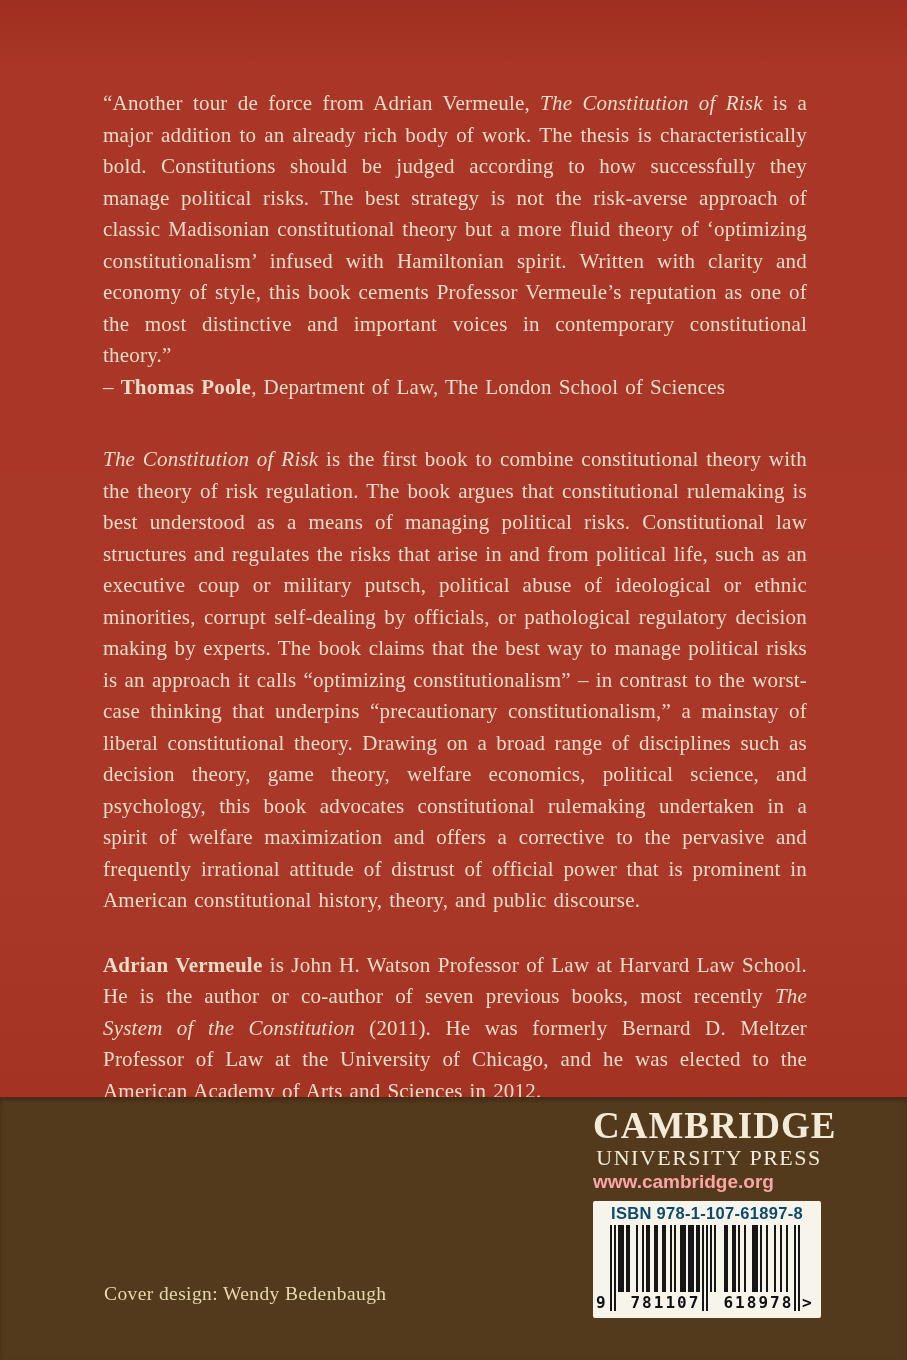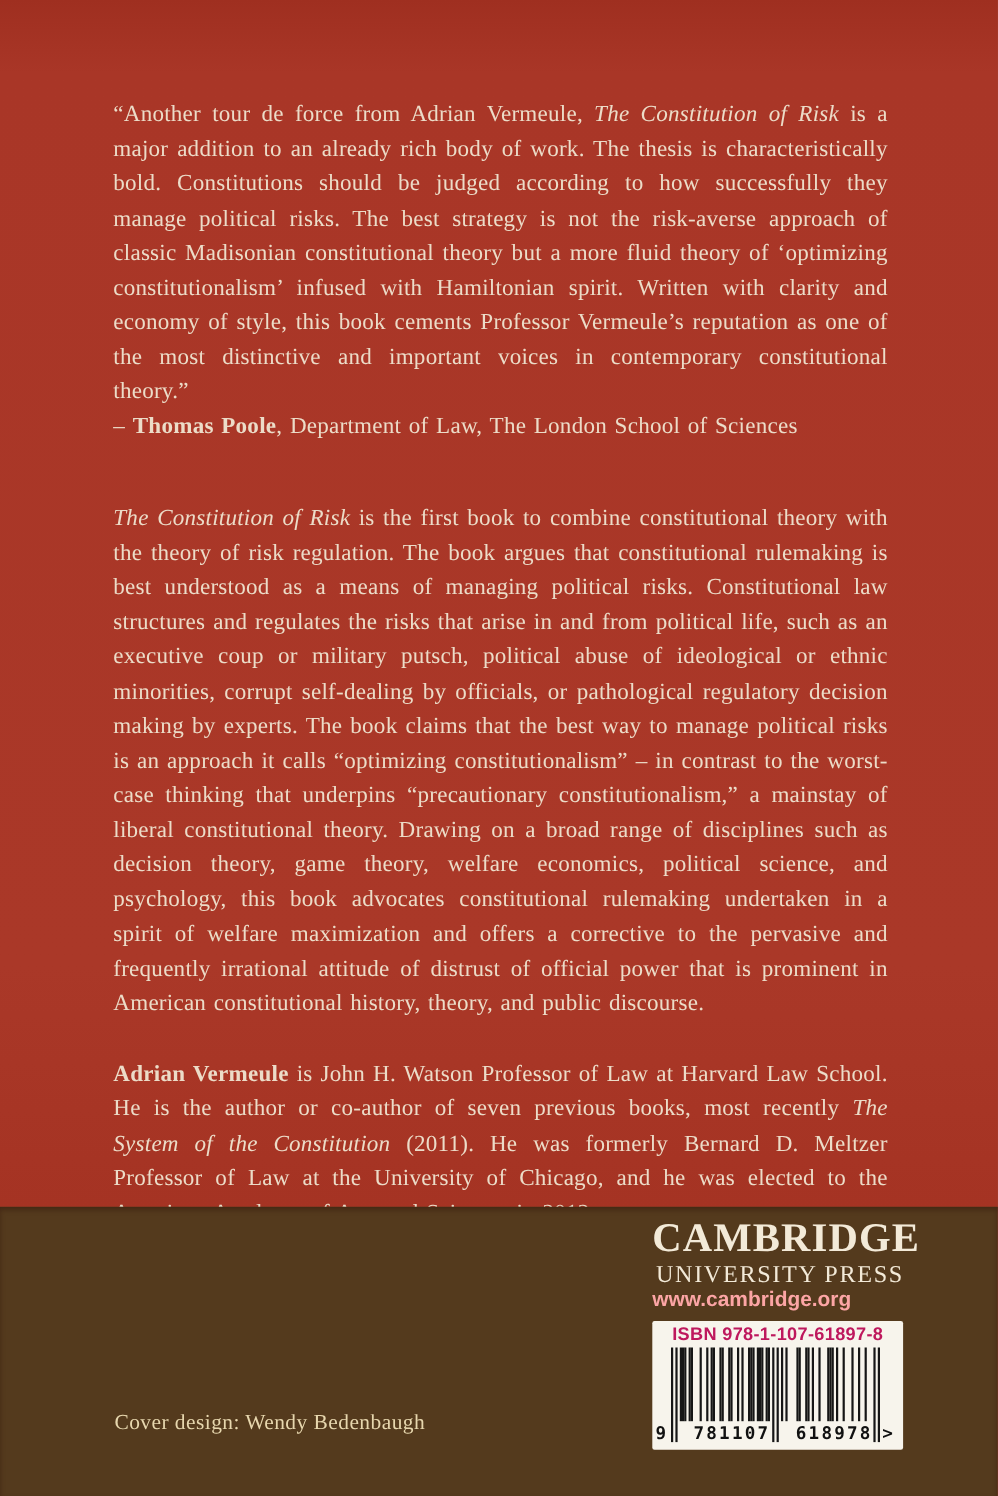--- a/index.html
+++ b/index.html
@@ -8,38 +8,38 @@
          font-family:"Liberation Serif", serif;}
   
   .red-area{position:relative;width:100%;height:1097px;
             background:linear-gradient(180deg,#9f2f20 0%,#a93627 6%,#aa3828 80%,#a53323 100%);
             box-sizing:border-box;padding:88px 100px 4px 103px;color:#ecdcc8;}
   .red-area p{margin:0;font-size:21px;line-height:31.5px;text-align:justify;
               letter-spacing:0.2px;word-spacing:1.5px;}
   .i{font-style:italic;}
   .b{font-weight:bold;}
   p.attribution{text-align:left;}
-  p.synopsis{margin-top:52px;}
+  p.synopsis{margin-top:41px;}
   p.bio{margin-top:33px;}
 
   .brown-band{position:relative;width:100%;height:263px;background:#543a1d;
               box-shadow:inset 0 3px 5px rgba(40,10,5,0.35);}
 
   .publisher-block{position:absolute;top:10px;right:82px;width:232px;color:#f3ead8;}
   .cambridge{font-family:"Liberation Serif", serif;font-weight:bold;font-size:37px;
              line-height:38px;letter-spacing:1px;white-space:nowrap;}
   .univpress{font-family:"Liberation Serif", serif;font-weight:normal;font-size:22px;
              line-height:25px;letter-spacing:1.5px;text-align:center;white-space:nowrap;}
   .website{font-family:"Liberation Sans", sans-serif;font-weight:bold;font-size:19px;
            line-height:22px;margin-top:1px;color:#fca5a5;}
 
   .barcode-box{margin-top:8px;width:228px;height:117px;background:#f7f4ec;border-radius:2px;
                position:relative;box-sizing:border-box;padding:3px 0 0 0;}
   .isbn-label{font-family:"Liberation Sans", sans-serif;font-weight:bold;font-size:16.5px;
-              letter-spacing:0.3px;color:#be185d;text-align:center;line-height:19px;
+              letter-spacing:0.3px;color:#0c4a6e;text-align:center;line-height:19px;
               white-space:nowrap;}
   .bars{position:absolute;left:17px;top:24px;width:190px;height:86px;font-size:0;}
   .bars .m{display:inline-block;width:2px;height:67px;vertical-align:top;}
   .bars .m.on{background:#161616;}
   .bars .m.guard{height:86px;}
   .barcode-digits{position:absolute;top:92px;left:0;width:228px;height:20px;
                   font-family:"DejaVu Sans Mono", monospace;font-weight:bold;
                   font-size:16px;color:#111;}
   .barcode-digits span{position:absolute;letter-spacing:2px;}
   .bd-left{left:3px;}

